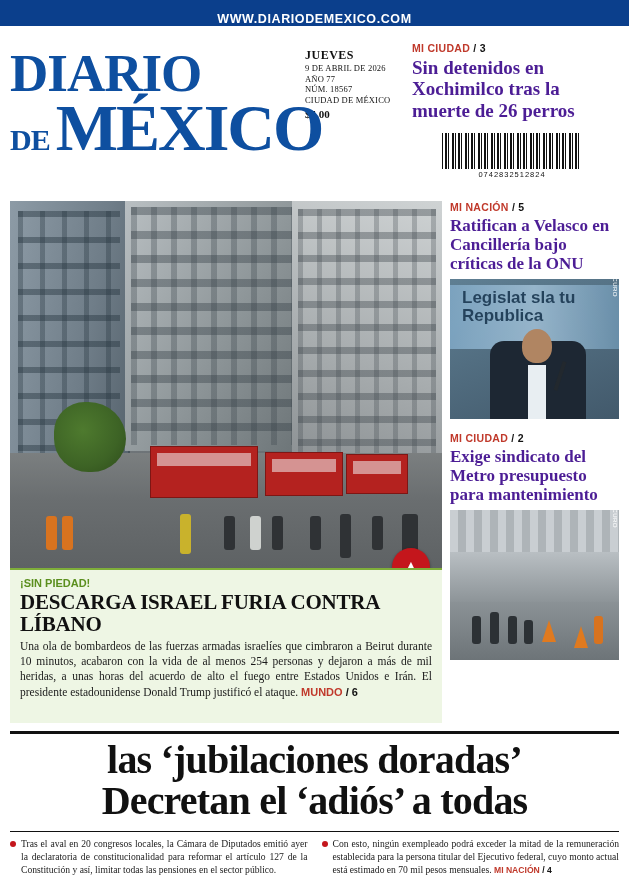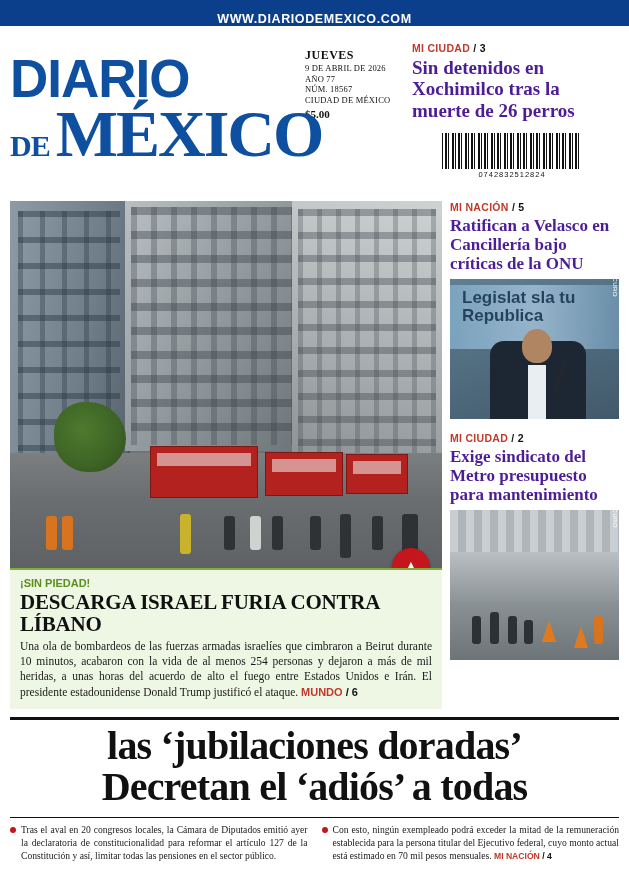--- a/index.html
+++ b/index.html
@@ -27,27 +27,27 @@
   }
 
   
   .masthead-row {
     display: flex;
     padding: 4px 10px 0 10px;
     height: 175px;
   }
   .logo-block { width: 295px; position: relative; }
   .logo-line1 {
-    font-family: Liberation Sans, sans-serif;
+    font-family: Liberation Serif, serif;
     font-weight: bold;
     font-size: 53px;
     letter-spacing: -1px;
     color: #0e4fa0;
     line-height: 0.95;
-    margin-top: 24px;
+    margin-top: 18px;
   }
   .logo-line2 {
     display: flex;
     align-items: baseline;
     color: #0e4fa0;
     font-weight: bold;
     line-height: 0.92;
   }
   .logo-de { font-size: 30px; letter-spacing: -1px; margin-right: 6px; }
   .logo-mex { font-size: 66px; letter-spacing: -2px; }
@@ -190,21 +190,21 @@
     background: #c4161c; color: #fff;
     display: flex; align-items: center; justify-content: center;
     font-size: 17px; font-weight: bold; z-index: 5;
     box-shadow: 0 1px 3px rgba(0,0,0,.4);
   }
 
   
   .green-box {
     background: #eef6e4;
     border-top: 2px solid #7fae3a;
-    padding: 7px 10px 9px 10px;
+    padding: 7px 10px 23px 10px;
     margin-top: 0;
   }
   .green-kicker {
     font-family: "Liberation Sans", sans-serif;
     font-weight: bold;
     font-size: 11px;
     color: #5b8f1e;
     margin-bottom: 2px;
   }
   .green-head {

